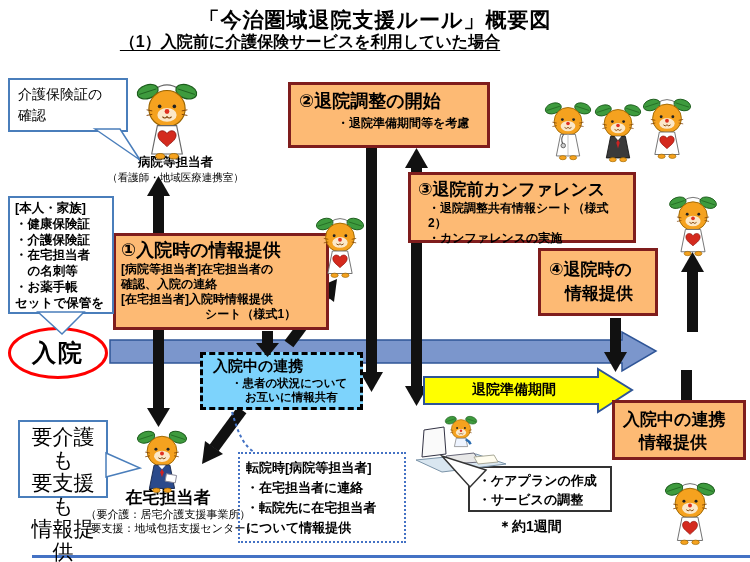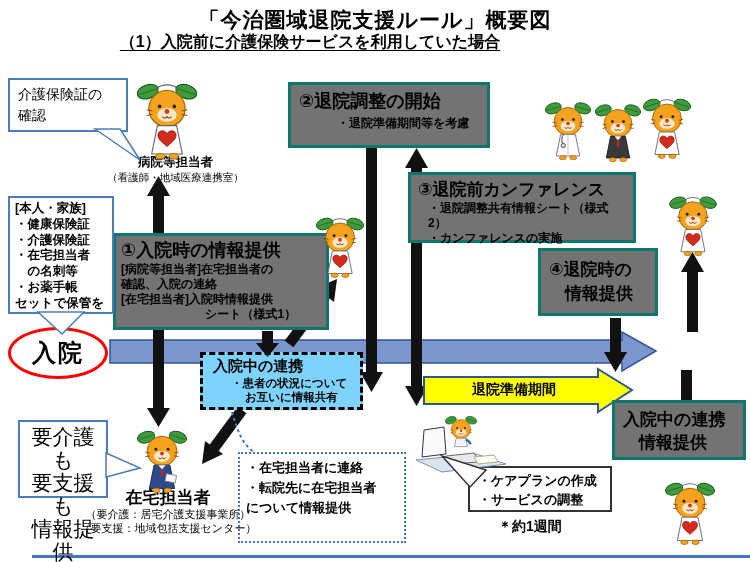--- a/index.html
+++ b/index.html
@@ -2,21 +2,21 @@
 <html><head>
 <meta charset="utf-8">
 <style>
   html,body{margin:0;padding:0;background:#fff;}
   #stage{position:relative;width:750px;height:562px;background:#fff;overflow:hidden;
          font-family:"Liberation Sans","DejaVu Sans",sans-serif;color:#000;}
   .abs{position:absolute;}
   svg.layer{position:absolute;left:0;top:0;width:750px;height:562px;pointer-events:none;}
   #arrowLayer{z-index:1;}
   #tailLayer{z-index:4;}
-  .box{position:absolute;background:#737373;border:3px solid #0f766e;z-index:2;box-sizing:border-box;}
+  .box{position:absolute;background:#fdba74;border:3px solid #7f1d1d;z-index:2;box-sizing:border-box;}
   .box .t{font-weight:bold;}
   .oval{position:absolute;background:#fff;border:3px solid #FF0000;border-radius:50%;
         z-index:2;display:flex;align-items:center;justify-content:center;
         font-weight:bold;font-size:24px;letter-spacing:2px;}
   .bubble{position:absolute;background:#fff;border:2px solid #4a7ebb;z-index:3;box-sizing:border-box;}
   .label{position:absolute;z-index:3;text-align:center;line-height:1.25;}
   .mascot{position:absolute;z-index:3;}
   .dashedbox{position:absolute;background:#7dd3fc;border:3px dashed #000;z-index:2;box-sizing:border-box;}
   .dottedbox{position:absolute;background:#fff;border:2px dotted #4472C4;z-index:2;box-sizing:border-box;}
   #title{left:0;top:6px;width:750px;text-align:center;font-size:21px;font-weight:bold;z-index:2;letter-spacing:1px;}
@@ -150,20 +150,21 @@
     <div class="t ind">情報提供</div>
   </div>
 
   <div id="dbox" class="dashedbox">
     <div class="t">入院中の連携</div>
     <div class="l l1">・患者の状況について</div>
     <div class="l l2">お互いに情報共有</div>
   </div>
 
   <div id="tbox" class="dottedbox">
+    <div class="l">転院時[病院等担当者]</div>
     <div class="l">・在宅担当者に連絡</div>
     <div class="l">・転院先に在宅担当者</div>
     <div class="l">について情報提供</div>
   </div>
 
   <div id="ovalIn" class="oval">
     <span>入院</span>
   </div>
 
   <div id="prepText" class="abs">退院準備期間</div>

